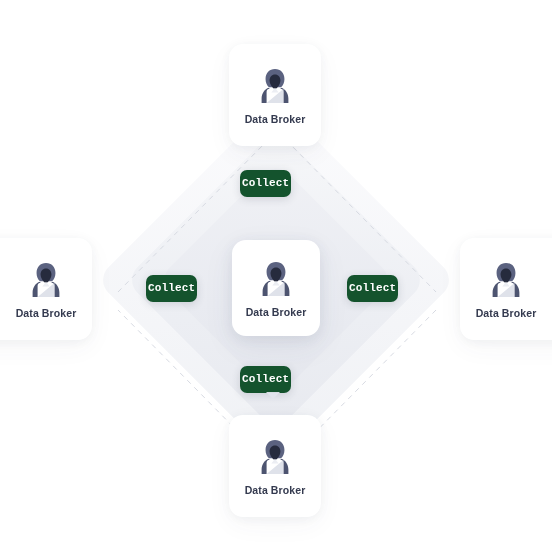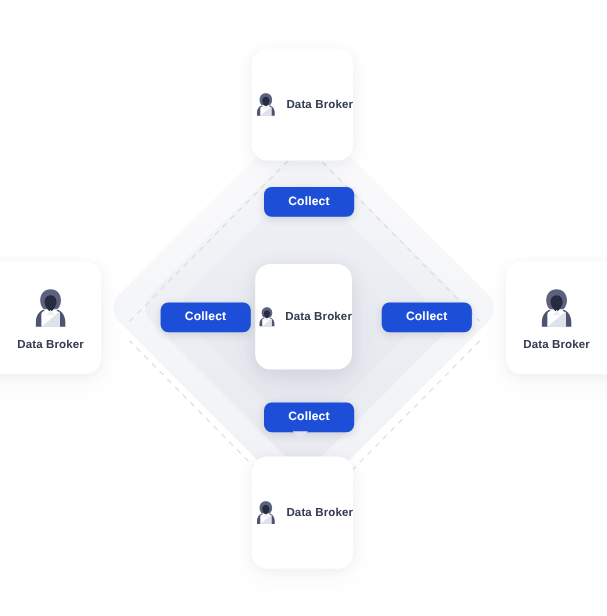--- a/index.html
+++ b/index.html
@@ -57,21 +57,21 @@
   
   .card {
     position: absolute;
     width: 92px;
     height: 102px;
     background: #ffffff;
     border-radius: 14px;
     box-shadow: 0 2px 10px rgba(60, 68, 100, 0.055),
                 0 8px 26px rgba(60, 68, 100, 0.045);
     display: flex;
-    flex-direction: row;
+    flex-direction: column;
     align-items: center;
     justify-content: center;
     gap: 6px;
   }
   .card.center {
     box-shadow: 0 3px 14px rgba(60, 68, 100, 0.09),
                 0 10px 32px rgba(60, 68, 100, 0.07);
   }
   .card-label {
     font-size: 10.5px;
@@ -96,30 +96,31 @@
   #card-left .card-inner, #card-right .card-inner {
     display: flex; flex-direction: column;
     align-items: center; justify-content: center; gap: 6px;
   }
   #card-left  .card-inner { margin-left: 46px; }
   #card-right .card-inner { margin-right: 46px; }
 
   
   .badge {
     position: absolute;
-    background: #1d4ed8;
+    background: #14532d;
     color: #ffffff;
     font-size: 11px;
     font-weight: bold;
     letter-spacing: .15px;
     border-radius: 7px;
-    padding: 8px 22px;
+    padding: 8px 2px;
     line-height: 1;
     white-space: nowrap;
     box-shadow: 0 2px 8px rgba(45, 51, 68, 0.16);
+    font-family: Liberation Mono, monospace;
   }
   #badge-top    { left: 240px; top: 170px; }
   #badge-bottom { left: 240px; top: 366px; }
   #badge-left   { left: 146px; top: 275px; }
   #badge-right  { left: 347px; top: 275px; }
 
   .badge-tail {
     position: absolute;
     width: 0; height: 0;
     border-left: 7px solid transparent;

